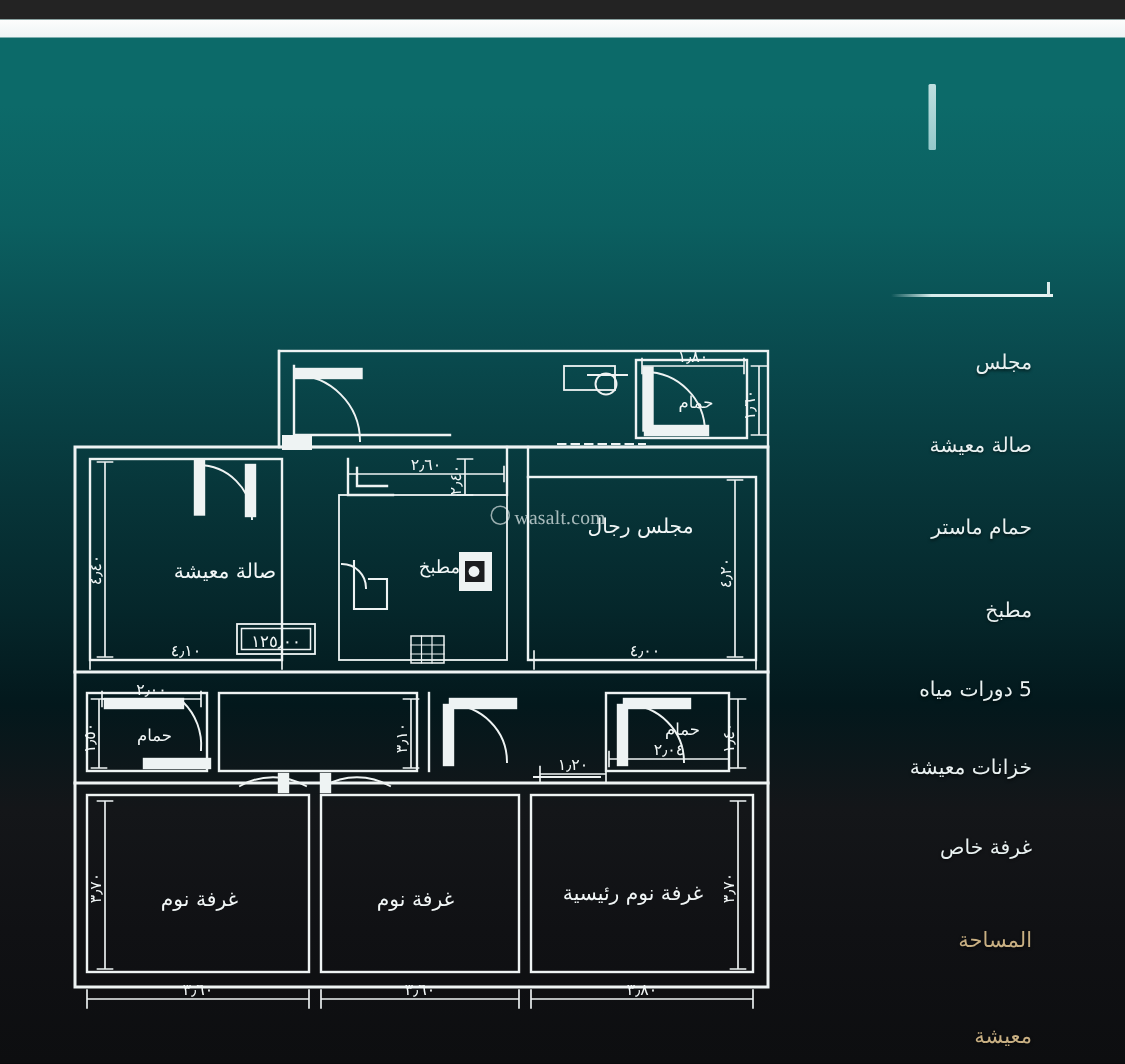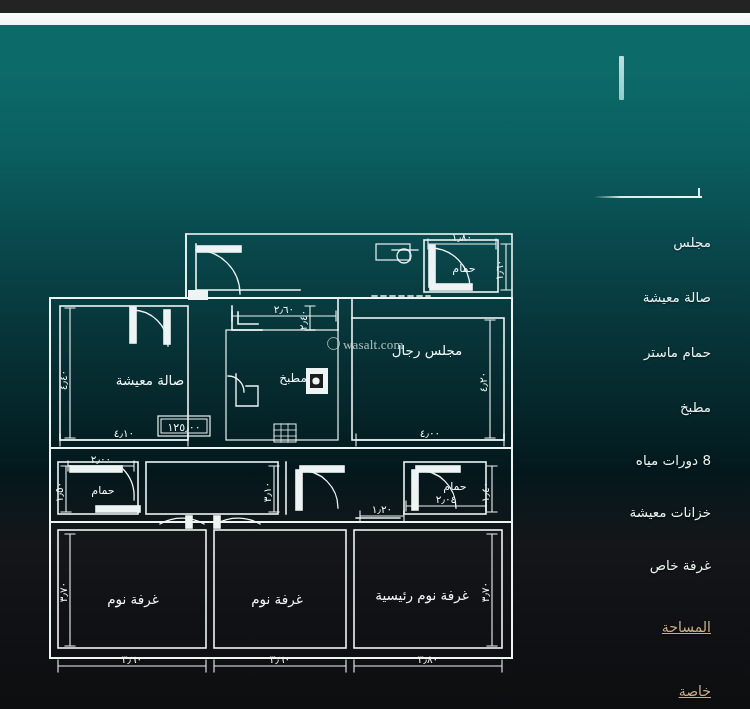--- a/index.html
+++ b/index.html
@@ -24,29 +24,29 @@
   #top-strip{position:absolute;left:0;top:0;width:750px;height:13px;background:#232323;}
   #top-band{position:absolute;left:0;top:13px;width:750px;height:12px;
     background:linear-gradient(180deg,#fdfdfd,#eef4f5);}
   #top-tick{position:absolute;left:619px;top:56px;width:5px;height:44px;
     background:linear-gradient(180deg,#cfe9ea,#9fd2d4);border-radius:1px;opacity:.92;}
 
   
   #sidebar{position:absolute;right:0;top:0;width:185px;height:709px;
     display:flex;flex-direction:column;}
   .feat{
-    position:absolute;right:39px;
+    position:absolute;right:62px;
     color:#e9f1f1;font-size:13.5px;letter-spacing:.5px;
     direction:rtl;text-align:right;white-space:nowrap;
     text-shadow:0 1px 2px rgba(0,0,0,.55);
   }
   .rule{position:absolute;right:48px;width:108px;height:1.5px;
     background:linear-gradient(90deg,rgba(210,235,235,0),#d7eceb 25%,#e7f4f3 85%);}
   .rule-cap{position:absolute;right:50px;width:2px;height:9px;background:#dceceb;}
-  .gold{color:#c9b083;font-size:14px;text-decoration:underline;}
+  .gold{color:#c9b083;font-size:14px;}
 
   
   #plan{position:absolute;left:0;top:0;width:565px;height:709px;}
   #plan svg{display:block;}
 
   
   #wm{position:absolute;left:327px;top:337px;
       font-size:13px;color:rgba(232,240,240,.72);
       letter-spacing:.2px;font-family:Liberation Serif, serif;
       pointer-events:none;}
@@ -227,21 +227,21 @@
 
   <div id="sidebar">
 
     <div class="rule" style="top:196px"></div>
     <div class="rule-cap" style="top:188px"></div>
 
     <div class="feat" style="top:234px">مجلس</div>
     <div class="feat" style="top:289px">صالة معيشة</div>
     <div class="feat" style="top:344px">حمام ماستر</div>
     <div class="feat" style="top:399px">مطبخ</div>
-    <div class="feat" style="top:452px">8 دورات مياه</div>
+    <div class="feat" style="top:452px">5 دورات مياه</div>
     <div class="feat" style="top:504px">خزانات معيشة</div>
     <div class="feat" style="top:557px">غرفة خاص</div>
 
     <div class="feat gold" style="top:619px">المساحة</div>
-    <div class="feat gold" style="top:683px">خاصة</div>
+    <div class="feat gold" style="top:683px">معيشة</div>
   </div>
 
 </div>
 
 </body></html>

